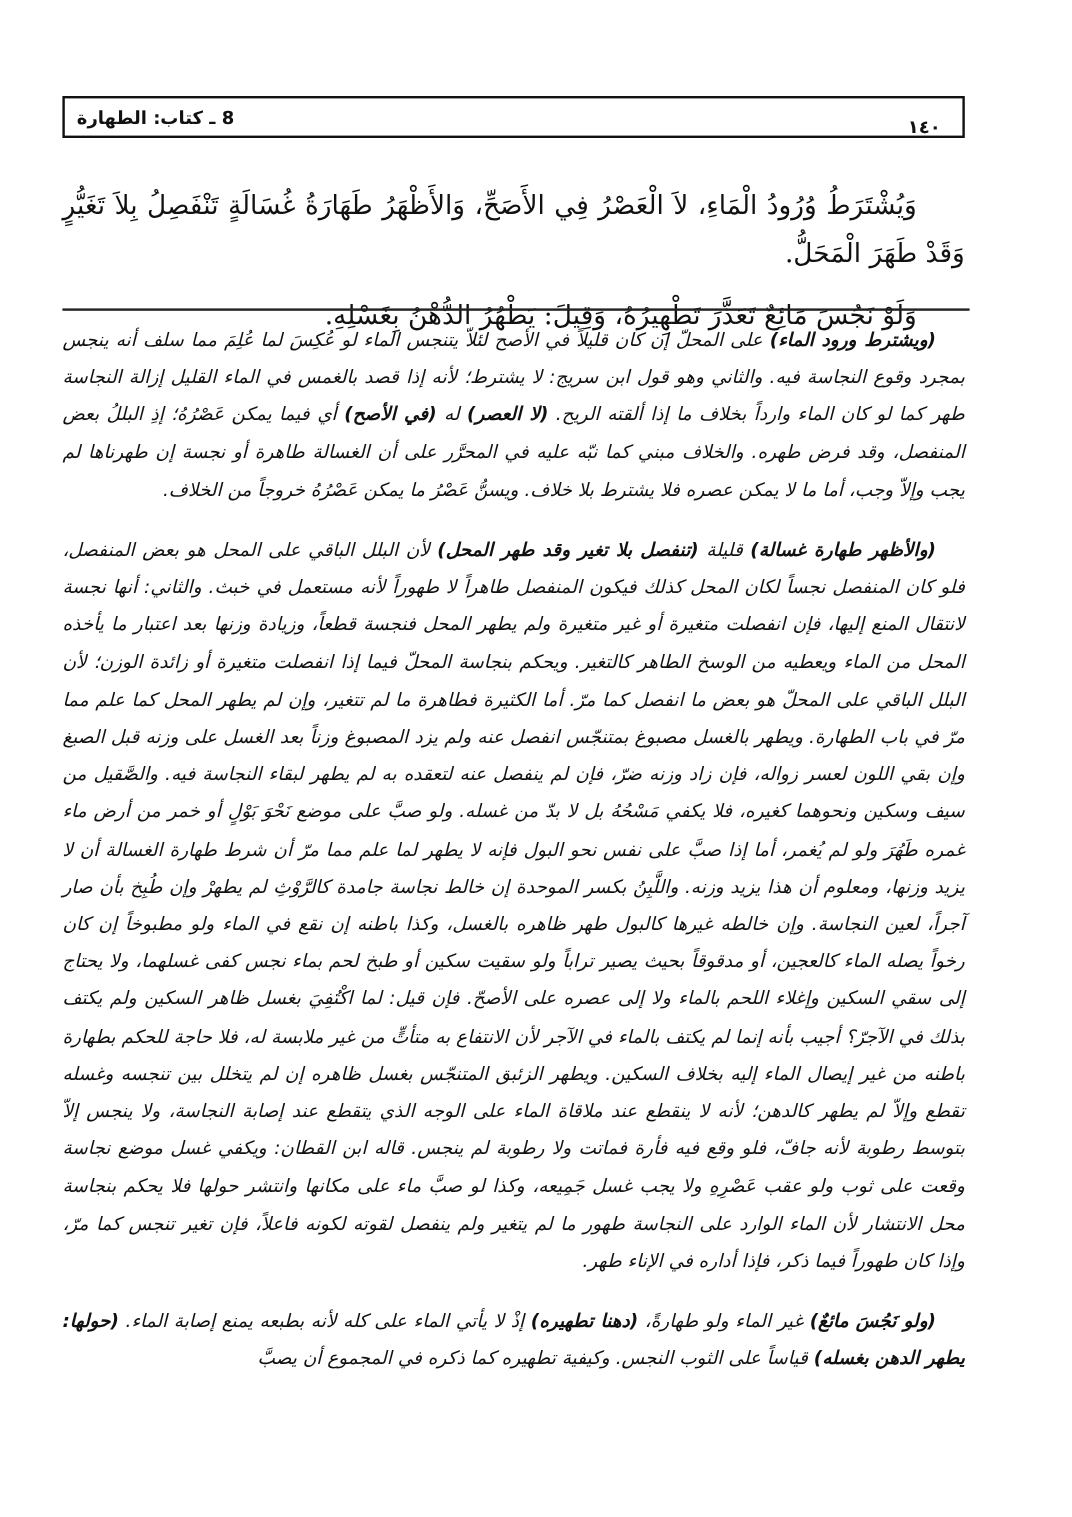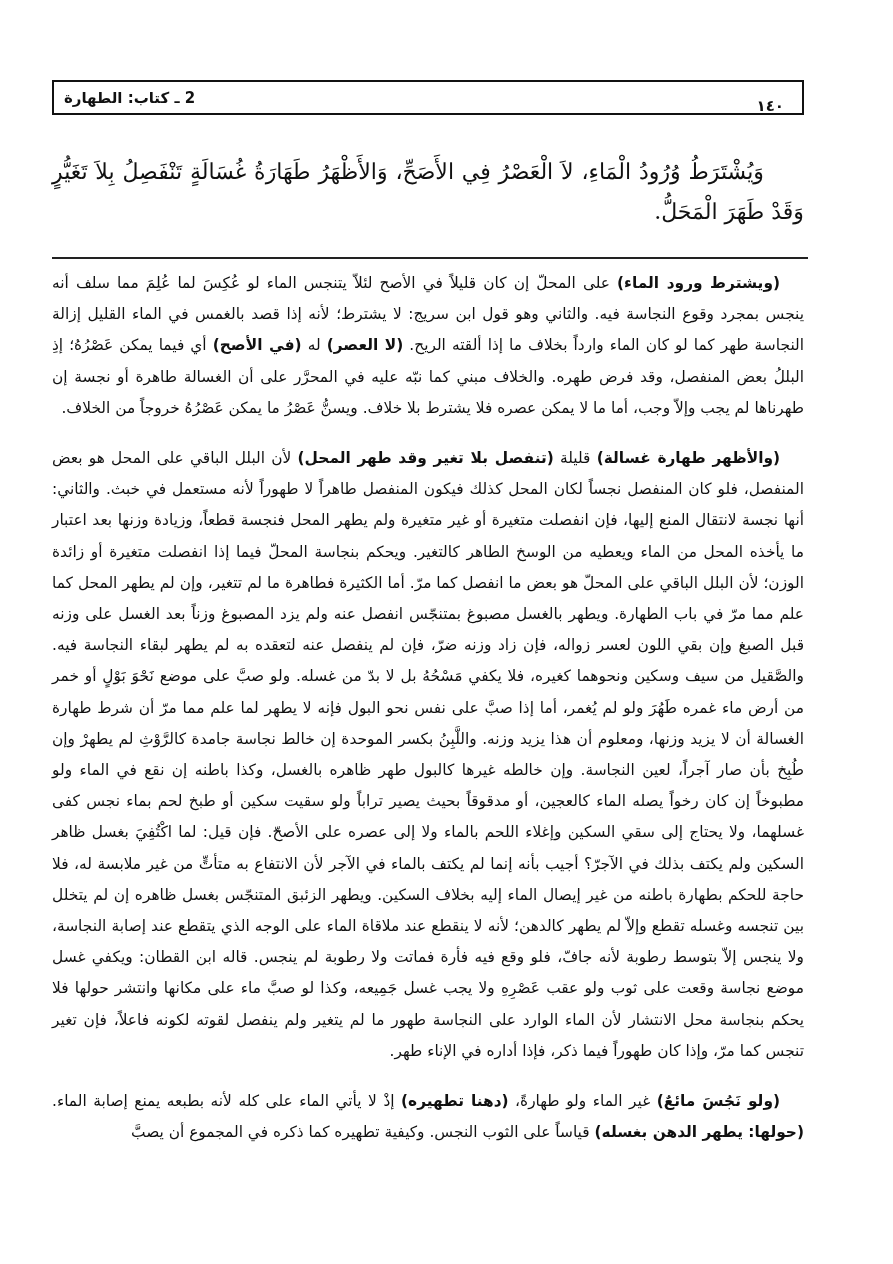--- a/index.html
+++ b/index.html
@@ -82,40 +82,42 @@
       font-family: "DejaVu Sans", "Liberation Sans", sans-serif;
       font-size: 15.4px;
       line-height: 31.2px;
       text-align: justify;
     }
     .sharh p {
       margin: 0;
       text-indent: 24px;
       text-align: justify;
       text-align-last: right;
+      font-style: italic;
     }
     .sharh p + p {
       margin-top: 19px;
     }
     .sharh b {
       font-weight: bold;
     }
   </style>
 </head>
 <body>
 
 <div class="page">
 
   <div class="running-header">
     <span class="page-number">١٤٠</span>
-    <span class="chapter-title">2 ـ كتاب: الطهارة</span>
+    <span class="chapter-title">8 ـ كتاب: الطهارة</span>
   </div>
 
   <div class="matn">
     <p class="m1">وَيُشْتَرَطُ وُرُودُ الْمَاءِ، لاَ الْعَصْرُ فِي الأَصَحِّ، وَالأَظْهَرُ طَهَارَةُ غُسَالَةٍ تَنْفَصِلُ بِلاَ تَغَيُّرٍ وَقَدْ طَهَرَ الْمَحَلُّ.</p>
+    <p class="m2">وَلَوْ نَجُسَ مَائِعٌ تَعَذَّرَ تَطْهِيرُهُ، وَقِيلَ: يَطْهُرُ الدُّهْنُ بِغَسْلِهِ.</p>
   </div>
 
   <div class="divider"></div>
 
   <div class="sharh">
     <p>
       <b>(ويشترط ورود الماء)</b><span> على المحلّ إن كان قليلاً في الأصح لئلاّ يتنجس الماء لو عُكِسَ لما عُلِمَ مما سلف أنه ينجس بمجرد وقوع النجاسة فيه. والثاني وهو قول ابن سريج: لا يشترط؛ لأنه إذا قصد بالغمس في الماء القليل إزالة النجاسة طهر كما لو كان الماء وارداً بخلاف ما إذا ألقته الريح. </span><b>(لا العصر)</b><span> له </span><b>(في الأصح)</b><span> أي فيما يمكن عَصْرُهُ؛ إذِ البللُ بعض المنفصل، وقد فرض طهره. والخلاف مبني كما نبّه عليه في المحرَّر على أن الغسالة طاهرة أو نجسة إن طهرناها لم يجب وإلاّ وجب، أما ما لا يمكن عصره فلا يشترط بلا خلاف. ويسنُّ عَصْرُ ما يمكن عَصْرُهُ خروجاً من الخلاف.</span>
     </p>
     <p>
       <b>(والأظهر طهارة غسالة)</b><span> قليلة </span><b>(تنفصل بلا تغير وقد طهر المحل)</b><span> لأن البلل الباقي على المحل هو بعض المنفصل، فلو كان المنفصل نجساً لكان المحل كذلك فيكون المنفصل طاهراً لا طهوراً لأنه مستعمل في خبث. والثاني: أنها نجسة لانتقال المنع إليها، فإن انفصلت متغيرة أو غير متغيرة ولم يطهر المحل فنجسة قطعاً، وزيادة وزنها بعد اعتبار ما يأخذه المحل من الماء ويعطيه من الوسخ الطاهر كالتغير. ويحكم بنجاسة المحلّ فيما إذا انفصلت متغيرة أو زائدة الوزن؛ لأن البلل الباقي على المحلّ هو بعض ما انفصل كما مرّ. أما الكثيرة فطاهرة ما لم تتغير، وإن لم يطهر المحل كما علم مما مرّ في باب الطهارة. ويطهر بالغسل مصبوغ بمتنجّس انفصل عنه ولم يزد المصبوغ وزناً بعد الغسل على وزنه قبل الصبغ وإن بقي اللون لعسر زواله، فإن زاد وزنه ضرّ، فإن لم ينفصل عنه لتعقده به لم يطهر لبقاء النجاسة فيه. والصَّقيل من سيف وسكين ونحوهما كغيره، فلا يكفي مَسْحُهُ بل لا بدّ من غسله. ولو صبَّ على موضع نَحْوَ بَوْلٍ أو خمر من أرض ماء غمره طَهُرَ ولو لم يُغمر، أما إذا صبَّ على نفس نحو البول فإنه لا يطهر لما علم مما مرّ أن شرط طهارة الغسالة أن لا يزيد وزنها، ومعلوم أن هذا يزيد وزنه. واللَّبِنُ بكسر الموحدة إن خالط نجاسة جامدة كالرَّوْثِ لم يطهرْ وإن طُبِخ بأن صار آجراً، لعين النجاسة. وإن خالطه غيرها كالبول طهر ظاهره بالغسل، وكذا باطنه إن نقع في الماء ولو مطبوخاً إن كان رخواً يصله الماء كالعجين، أو مدقوقاً بحيث يصير تراباً ولو سقيت سكين أو طبخ لحم بماء نجس كفى غسلهما، ولا يحتاج إلى سقي السكين وإغلاء اللحم بالماء ولا إلى عصره على الأصحّ. فإن قيل: لما اكْتُفِيَ بغسل ظاهر السكين ولم يكتف بذلك في الآجرّ؟ أجيب بأنه إنما لم يكتف بالماء في الآجر لأن الانتفاع به متأتٍّ من غير ملابسة له، فلا حاجة للحكم بطهارة باطنه من غير إيصال الماء إليه بخلاف السكين. ويطهر الزئبق المتنجّس بغسل ظاهره إن لم يتخلل بين تنجسه وغسله تقطع وإلاّ لم يطهر كالدهن؛ لأنه لا ينقطع عند ملاقاة الماء على الوجه الذي يتقطع عند إصابة النجاسة، ولا ينجس إلاّ بتوسط رطوبة لأنه جافّ، فلو وقع فيه فأرة فماتت ولا رطوبة لم ينجس. قاله ابن القطان: ويكفي غسل موضع نجاسة وقعت على ثوب ولو عقب عَصْرِهِ ولا يجب غسل جَمِيعه، وكذا لو صبَّ ماء على مكانها وانتشر حولها فلا يحكم بنجاسة محل الانتشار لأن الماء الوارد على النجاسة طهور ما لم يتغير ولم ينفصل لقوته لكونه فاعلاً، فإن تغير تنجس كما مرّ، وإذا كان طهوراً فيما ذكر، فإذا أداره في الإناء طهر.</span>

